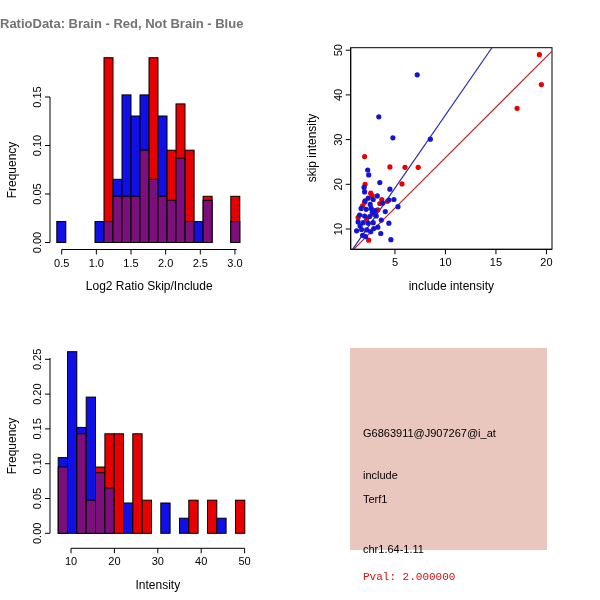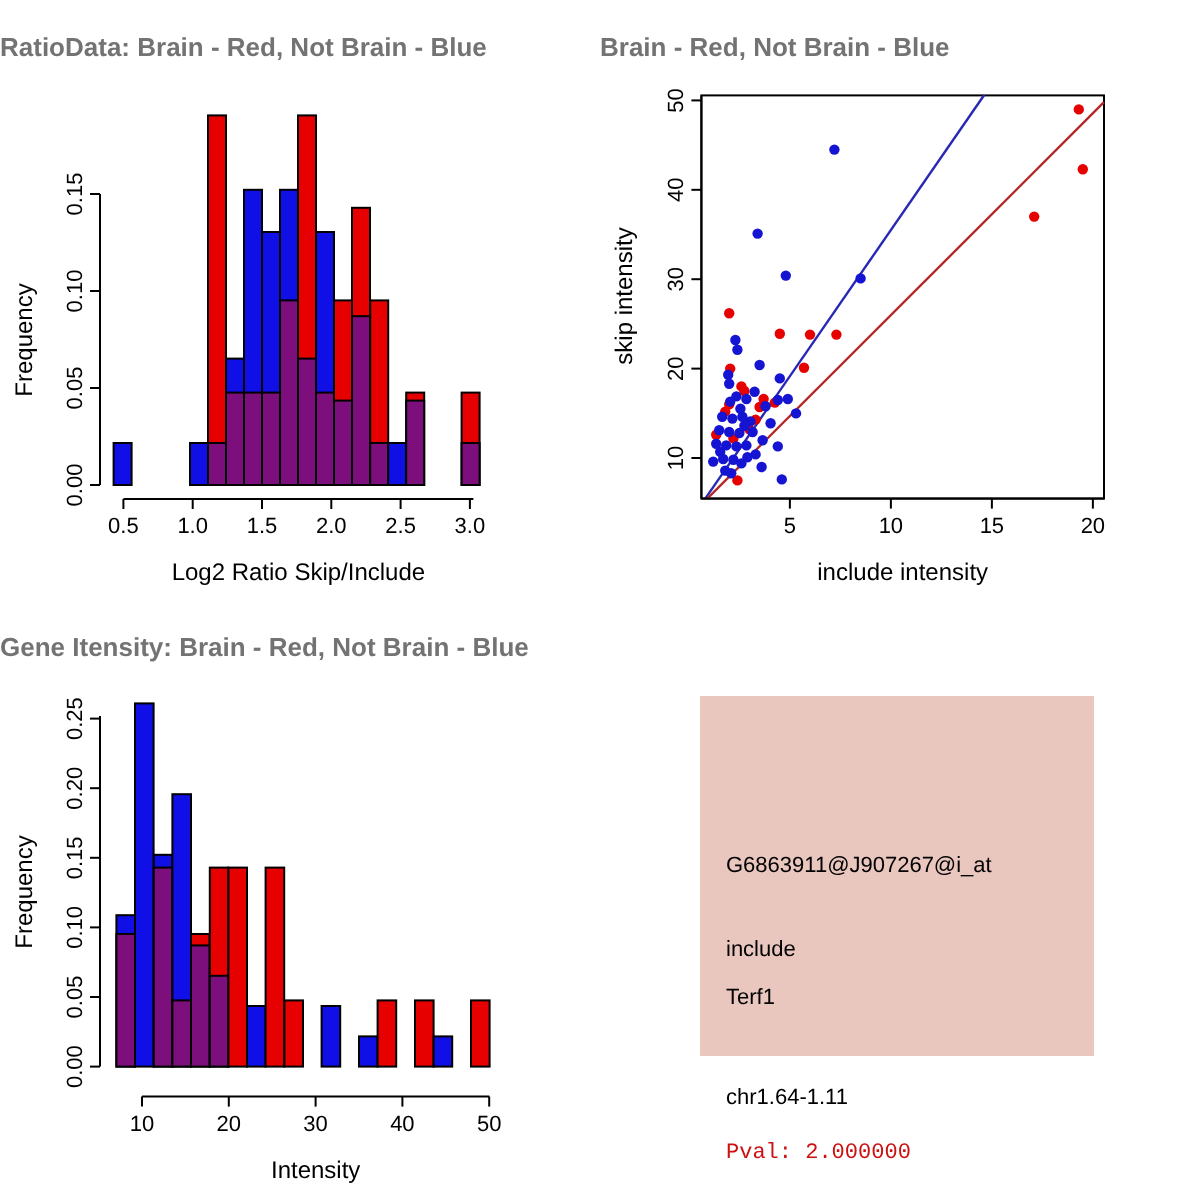--- a/index.html
+++ b/index.html
@@ -13,21 +13,21 @@
   #q2{left:300px;top:0;}
   #q3{left:0;top:300px;}
   #q4{left:300px;top:300px;}
   .panel-title{
     position:absolute;left:0;top:16px;width:300px;
     text-align:left;font-size:13px;font-weight:bold;color:#737373;
     letter-spacing:0px;white-space:nowrap;
   }
   .plot-svg{position:absolute;left:0;top:0;}
   .info-box{
-    position:absolute;left:50px;top:48px;width:197px;height:180px;
+    position:absolute;left:50px;top:48px;width:197px;height:202px;
   }
   .info-line{
     position:absolute;left:13px;font-size:11px;color:#000;white-space:nowrap;
   }
 </style>
 </head>
 <body style="background: rgb(255, 255, 255);">
 
 <div class="quad" id="q1">
   <svg class="plot-svg" id="svg-ratio" width="300" height="300">
@@ -174,21 +174,20 @@
       <line x1="50.7" y1="184.30620000000002" x2="45.7" y2="184.30620000000002" stroke="#000" stroke-width="1"></line>
       <text x="41.7" y="184.30620000000002" font-family="Liberation Sans, sans-serif" font-size="11" fill="#000" text-anchor="middle" transform="rotate(-90 41.7 184.30620000000002)">20</text>
       <line x1="50.7" y1="139.6062" x2="45.7" y2="139.6062" stroke="#000" stroke-width="1"></line>
       <text x="41.7" y="139.6062" font-family="Liberation Sans, sans-serif" font-size="11" fill="#000" text-anchor="middle" transform="rotate(-90 41.7 139.6062)">30</text>
       <line x1="50.7" y1="94.90620000000001" x2="45.7" y2="94.90620000000001" stroke="#000" stroke-width="1"></line>
       <text x="41.7" y="94.90620000000001" font-family="Liberation Sans, sans-serif" font-size="11" fill="#000" text-anchor="middle" transform="rotate(-90 41.7 94.90620000000001)">40</text>
       <line x1="50.7" y1="50.206200000000024" x2="45.7" y2="50.206200000000024" stroke="#000" stroke-width="1"></line>
       <text x="41.7" y="50.206200000000024" font-family="Liberation Sans, sans-serif" font-size="11" fill="#000" text-anchor="middle" transform="rotate(-90 41.7 50.206200000000024)">50</text>
       <text x="16" y="148" font-family="Liberation Sans, sans-serif" font-size="12" fill="#000" text-anchor="middle" transform="rotate(-90 16 148)">skip intensity</text>
     </svg>
-  <div class="panel-title">Brain - Red, Not Brain - Blue</div>
 </div>
 
 <div class="quad" id="q3">
   <svg class="plot-svg" id="svg-gene" width="300" height="300">
       <rect x="58.2" y="157.6" width="9.3" height="75.7" fill="#0F0FE6" stroke="#000" stroke-width="1"></rect>
       <rect x="58.2" y="167.0" width="9.3" height="66.3" fill="#7D0F7D" stroke="#000" stroke-width="1"></rect>
       <rect x="67.5" y="51.7" width="9.3" height="181.6" fill="#0F0FE6" stroke="#000" stroke-width="1"></rect>
       <rect x="76.9" y="127.4" width="9.3" height="105.9" fill="#0F0FE6" stroke="#000" stroke-width="1"></rect>
       <rect x="76.9" y="133.8" width="9.3" height="99.5" fill="#7D0F7D" stroke="#000" stroke-width="1"></rect>
       <rect x="86.2" y="97.1" width="9.3" height="136.2" fill="#0F0FE6" stroke="#000" stroke-width="1"></rect>
@@ -227,21 +226,20 @@
       <line x1="50" y1="163.7" x2="45" y2="163.7" stroke="#000" stroke-width="1"></line>
       <text x="41" y="163.7" font-family="Liberation Sans, sans-serif" font-size="11" fill="#000" text-anchor="middle" transform="rotate(-90 41 163.7)">0.10</text>
       <line x1="50" y1="128.90000000000003" x2="45" y2="128.90000000000003" stroke="#000" stroke-width="1"></line>
       <text x="41" y="128.90000000000003" font-family="Liberation Sans, sans-serif" font-size="11" fill="#000" text-anchor="middle" transform="rotate(-90 41 128.90000000000003)">0.15</text>
       <line x1="50" y1="94.1" x2="45" y2="94.1" stroke="#000" stroke-width="1"></line>
       <text x="41" y="94.1" font-family="Liberation Sans, sans-serif" font-size="11" fill="#000" text-anchor="middle" transform="rotate(-90 41 94.1)">0.20</text>
       <line x1="50" y1="59.30000000000001" x2="45" y2="59.30000000000001" stroke="#000" stroke-width="1"></line>
       <text x="41" y="59.30000000000001" font-family="Liberation Sans, sans-serif" font-size="11" fill="#000" text-anchor="middle" transform="rotate(-90 41 59.30000000000001)">0.25</text>
       <text x="16" y="146" font-family="Liberation Sans, sans-serif" font-size="12" fill="#000" text-anchor="middle" transform="rotate(-90 16 146)">Frequency</text>
     </svg>
-  <div class="panel-title">Gene Itensity: Brain - Red, Not Brain - Blue</div>
 </div>
 
 <div class="quad" id="q4">
   <div class="info-box" id="info-box" style="background: rgb(233, 198, 190);">
     <div class="info-line" style="top: 79px; color: rgb(0, 0, 0);">G6863911@J907267@i_at</div>
     <div class="info-line" style="top: 121px; color: rgb(0, 0, 0);">include</div>
     <div class="info-line" style="top: 145px; color: rgb(0, 0, 0);">Terf1</div>
     <div class="info-line" style="top: 195px; color: rgb(0, 0, 0); text-align: right;">chr1.64-1.11</div>
     <div class="info-line" style="top: 223px; color: rgb(204, 17, 17); font-family: Liberation Mono, monospace;">Pval: 2.000000</div>
   </div>

